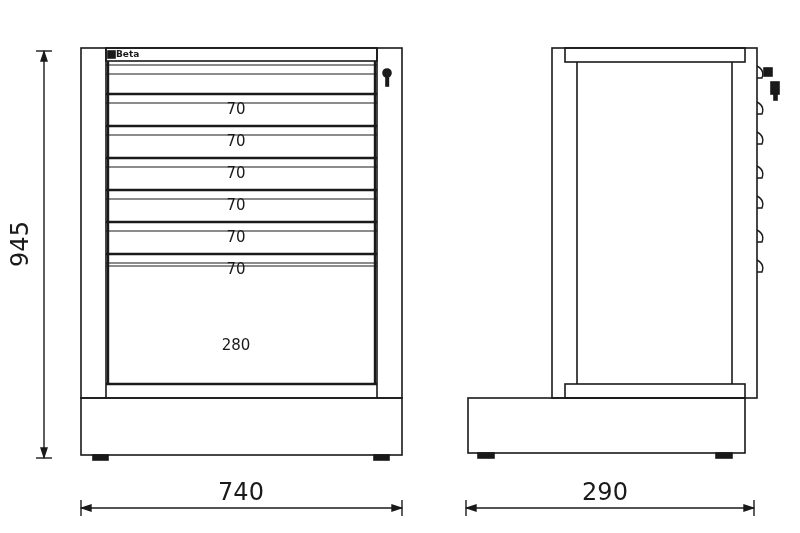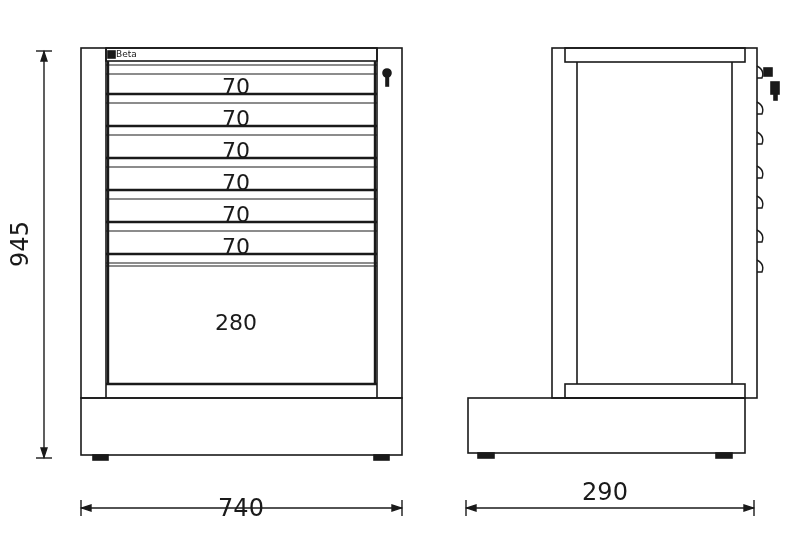--- a/index.html
+++ b/index.html
@@ -1,19 +1,19 @@
 <!DOCTYPE html>
 <html><head>
 <meta charset="utf-8">
 <style>
   html,body{margin:0;padding:0;background:#fff;}
   body{width:800px;height:533px;position:relative;overflow:hidden;font-family:"DejaVu Sans",sans-serif;color:#1a1a1a;}
   svg{position:absolute;left:0;top:0;}
   .lbl{position:absolute;font-family:"DejaVu Sans",sans-serif;color:#1a1a1a;text-align:center;}
-  .dl{font-size:22px;width:120px;}
+  .dl{font-size:15px;width:120px;margin-top:26px;}
   .dim{font-size:24px;}
 </style>
 </head>
 <body>
 
 <svg width="800" height="533" viewBox="0 0 800 533">
   <g stroke="#1a1a1a" fill="none" stroke-width="1.6">
 
     <g>
       <rect x="81" y="48" width="321" height="350"></rect>
@@ -98,25 +98,25 @@
 
       <line x1="466" y1="508" x2="754" y2="508"></line>
       <line x1="466" y1="500" x2="466" y2="516"></line>
       <line x1="754" y1="500" x2="754" y2="516"></line>
       <path d="M467 508 l9 -3 v6 z" fill="#1a1a1a"></path>
       <path d="M753 508 l-9 -3 v6 z" fill="#1a1a1a"></path>
     </g>
   </g>
 </svg>
 
-<span class="lbl" style="left:116px;top:49px;font-size:9px;font-weight:normal;text-align:right;">Beta</span>
+<span class="lbl" style="left:116px;top:49px;font-size:9px;font-weight:bold;text-align:right;">Beta</span>
 
 <span class="lbl dl" style="left:176px;top:74px;">70</span>
 <span class="lbl dl" style="left:176px;top:106px;">70</span>
 <span class="lbl dl" style="left:176px;top:138px;">70</span>
 <span class="lbl dl" style="left:176px;top:170px;">70</span>
 <span class="lbl dl" style="left:176px;top:202px;">70</span>
 <span class="lbl dl" style="left:176px;top:234px;">70</span>
 <span class="lbl dl" style="left:176px;top:310px;">280</span>
 
 <span class="lbl dim" style="left:-20px;top:230px;width:80px;transform:rotate(-90deg);">945</span>
-<span class="lbl dim" style="left:201px;top:478px;width:80px;margin-top:16px;">740</span>
+<span class="lbl dim" style="left:201px;top:478px;width:80px;">740</span>
 <span class="lbl dim" style="left:565px;top:478px;width:80px;">290</span>
 
 </body></html>

